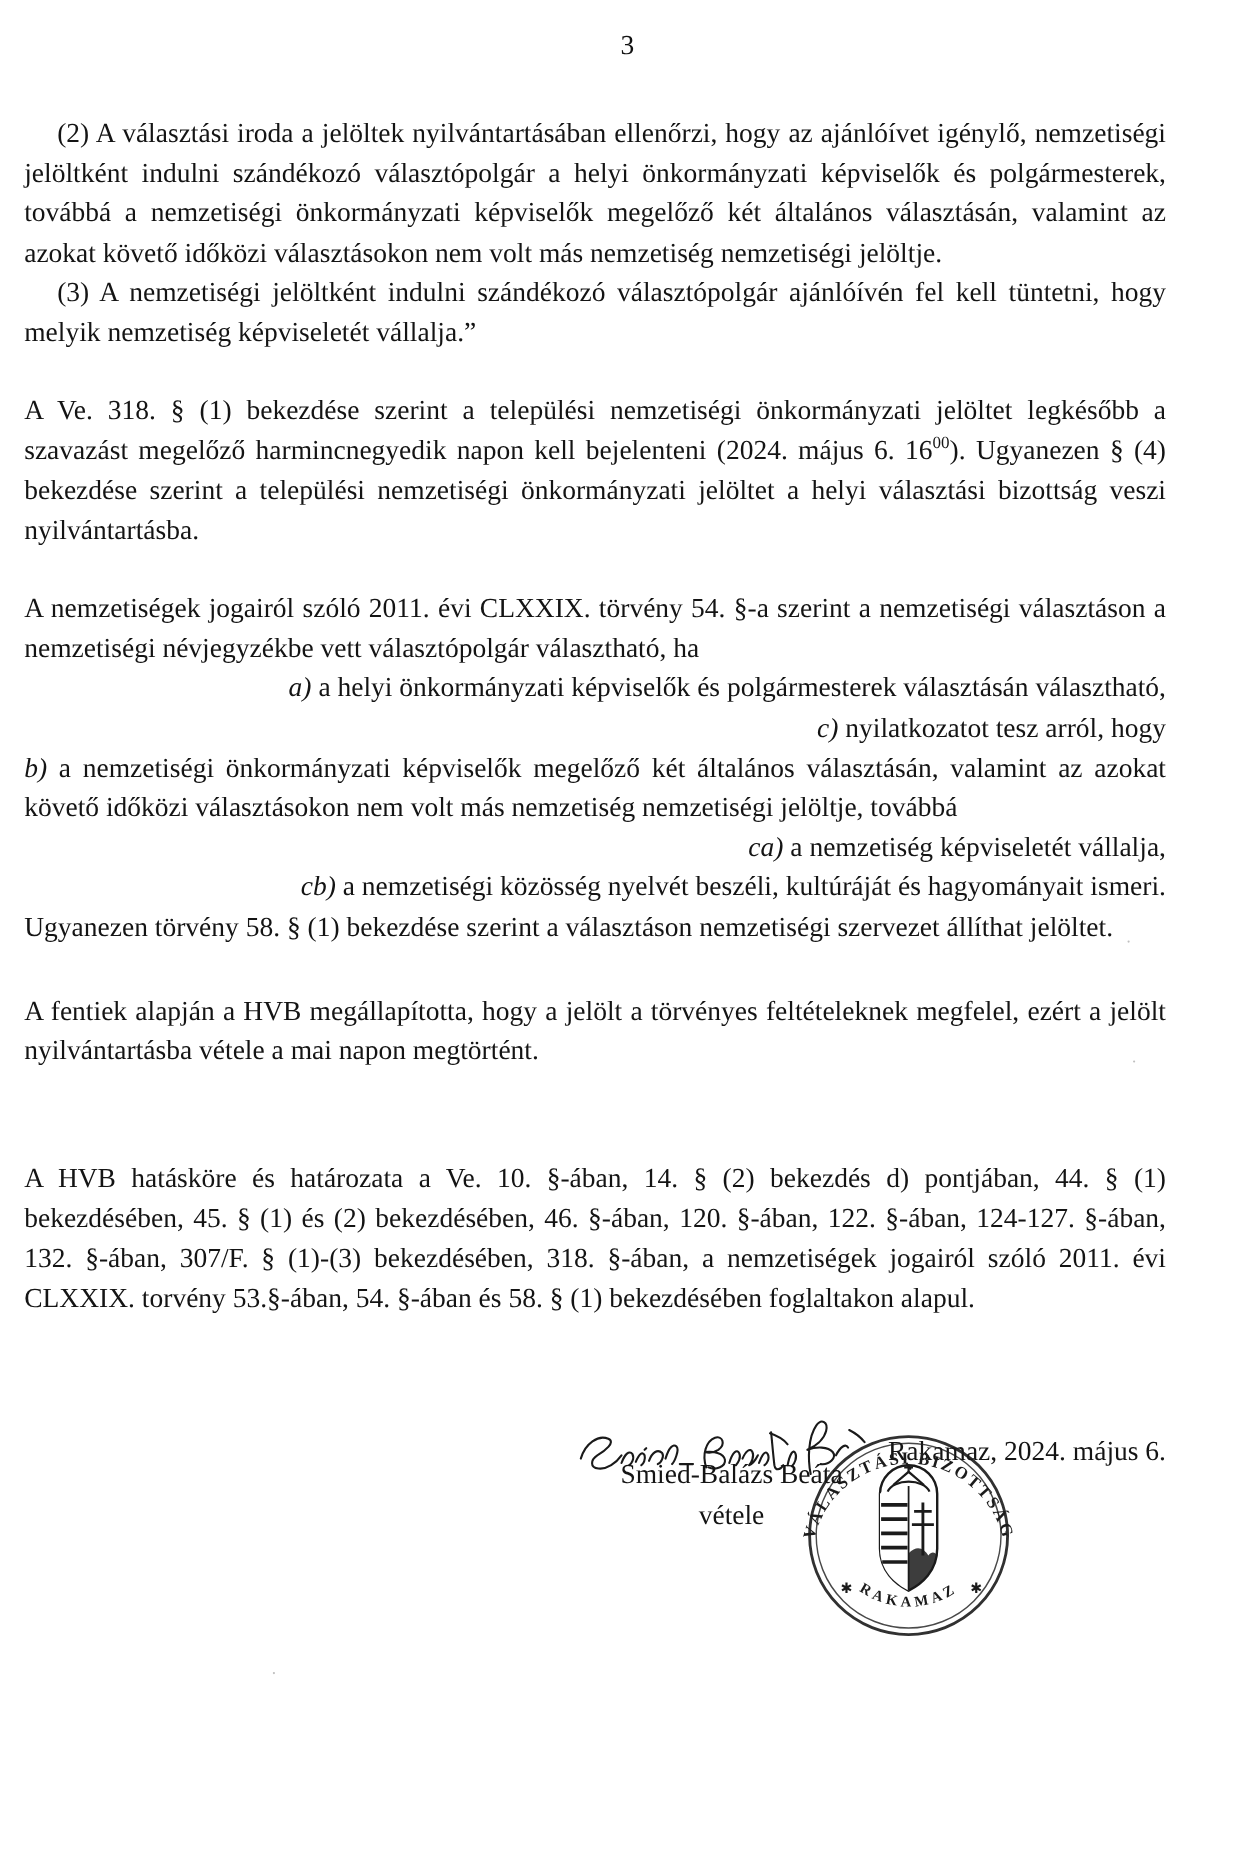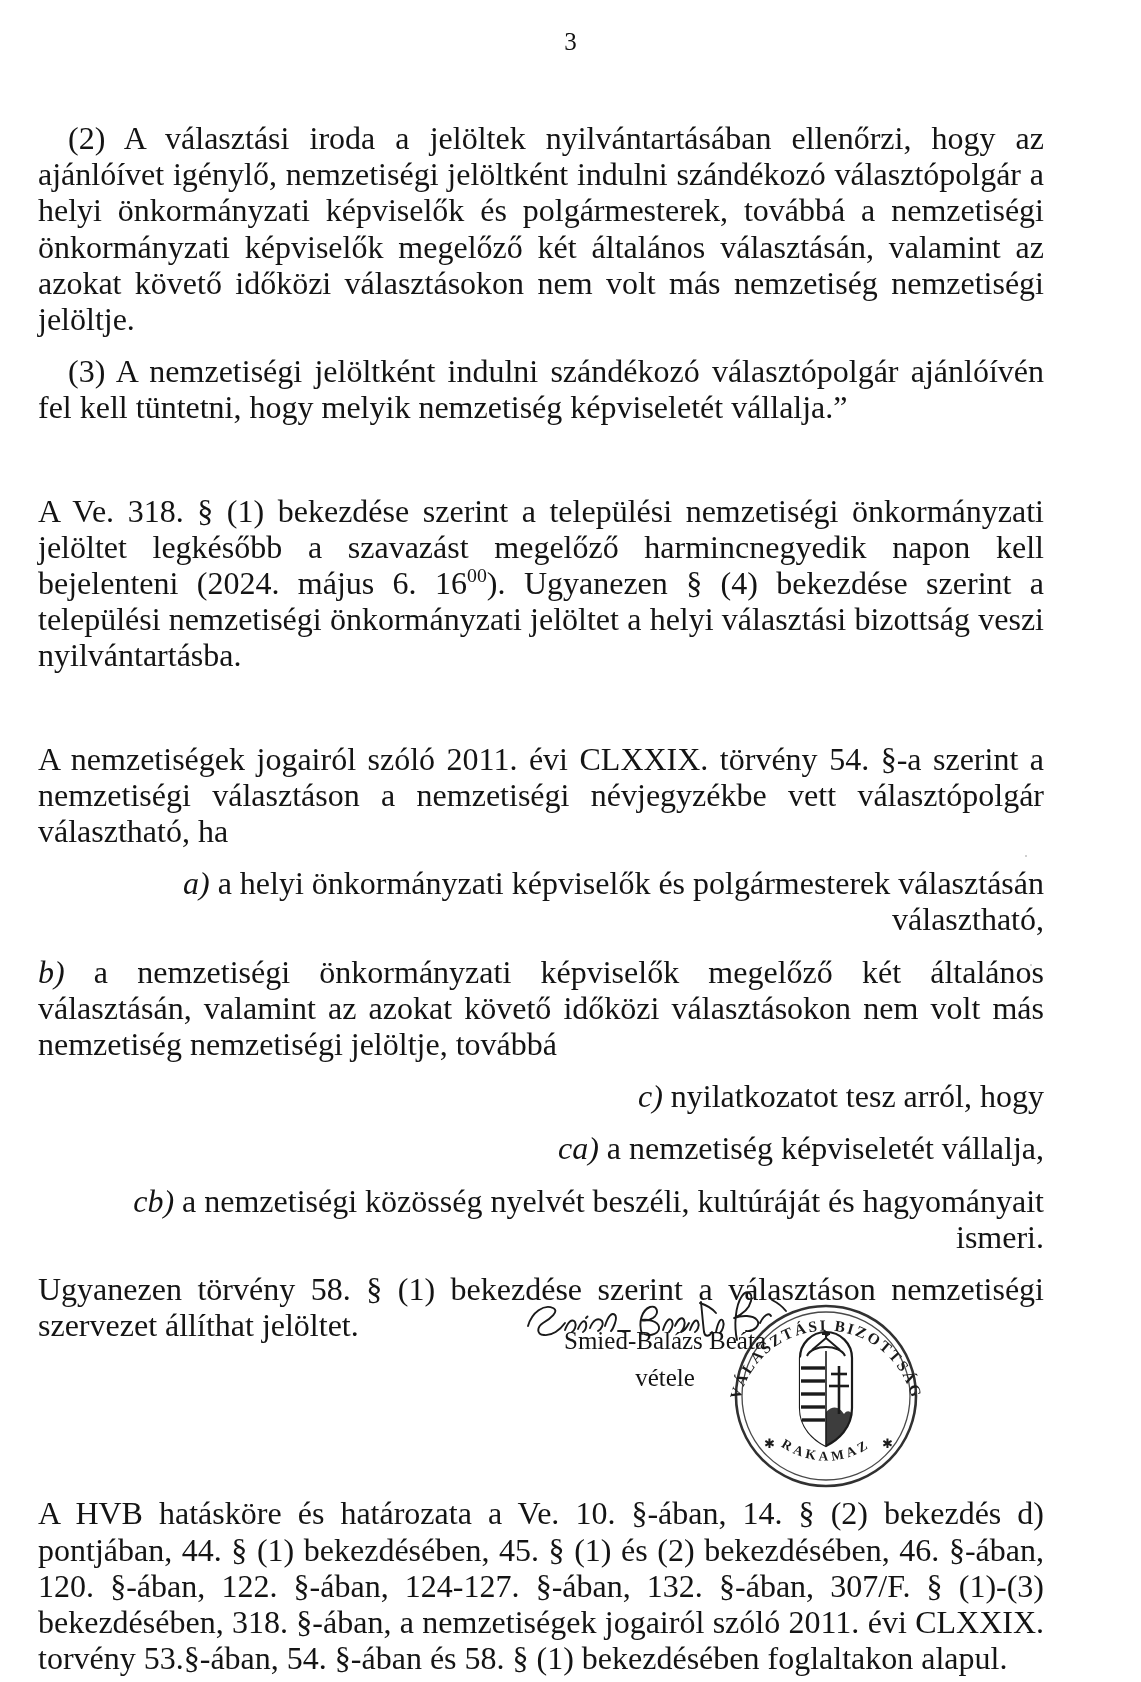--- a/index.html
+++ b/index.html
@@ -31,22 +31,22 @@
     letter-spacing: 0.2px;
     color: #111;
   }
   .content {
     position: absolute;
     left: 22px;
     top: 104px;
     width: 1038px;
   }
   p.body-text {
-    margin: 16px;
-    font-size: 32px;
+    margin: 0;
+    font-size: 25px;
     line-height: 36.2px;
     text-align: justify;
     text-justify: inter-word;
     color: #141414;
     -webkit-hyphens: none;
     hyphens: none;
     font-family: Liberation Serif, serif;
   }
   p.body-text.indent {
     text-indent: 30px;
@@ -131,32 +131,33 @@
     <div class="gap-lg"></div>
 
     <p class="body-text"><span>A Ve. 318. § (1) bekezdése szerint a települési nemzetiségi önkormányzati jelöltet legkésőbb a szavazást megelőző harmincnegyedik napon kell bejelenteni (2024. május 6. 16</span><sup class="sups">00</sup><span>). Ugyanezen § (4) bekezdése szerint a települési nemzetiségi önkormányzati jelöltet a helyi választási bizottság veszi nyilvántartásba.</span></p>
 
     <div class="gap-lg"></div>
 
     <p class="body-text">A nemzetiségek jogairól szóló 2011. évi CLXXIX. törvény 54. §-a szerint a nemzetiségi választáson a nemzetiségi névjegyzékbe vett választópolgár választható, ha</p>
 
     <p class="body-text noj"><span class="lit">a)</span><span> a helyi önkormányzati képviselők és polgármesterek választásán választható,</span></p>
 
+    <p class="body-text noj"><span class="lit">c)</span><span> nyilatkozatot tesz arról, hogy</span></p>
+
     <p class="body-text"><span class="lit">b)</span><span> a nemzetiségi önkormányzati képviselők megelőző két általános választásán, valamint az azokat követő időközi választásokon nem volt más nemzetiség nemzetiségi jelöltje, továbbá</span></p>
 
-    <p class="body-text noj"><span class="lit">c)</span><span> nyilatkozatot tesz arról, hogy</span></p>
-
     <p class="body-text noj"><span class="lit">ca)</span><span> a nemzetiség képviseletét vállalja,</span></p>
 
     <p class="body-text noj"><span class="lit">cb)</span><span> a nemzetiségi közösség nyelvét beszéli, kultúráját és hagyományait ismeri.</span></p>
 
     <p class="body-text">Ugyanezen törvény 58. § (1) bekezdése szerint a választáson nemzetiségi szervezet állíthat jelöltet.</p>
 
     <div class="gap-xl"></div>
 
+    <p class="body-text">A fentiek alapján a HVB megállapította, hogy a jelölt a törvényes feltételeknek megfelel, ezért a jelölt nyilvántartásba vétele a mai napon megtörtént.</p>
 
     <div class="gap-xl"></div>
 
 
     <div class="gap-xl"></div>
 
     <p class="body-text">A HVB hatásköre és határozata a Ve. 10. §-ában, 14. § (2) bekezdés d) pontjában, 44. § (1) bekezdésében, 45. § (1) és (2) bekezdésében, 46. §-ában, 120. §-ában, 122. §-ában, 124-127. §-ában, 132. §-ában, 307/F. § (1)-(3) bekezdésében, 318. §-ában, a nemzetiségek jogairól szóló 2011. évi CLXXIX. torvény 53.§-ában, 54. §-ában és 58. § (1) bekezdésében foglaltakon alapul.</p>
 
     <div class="gap-lg"></div>
 

